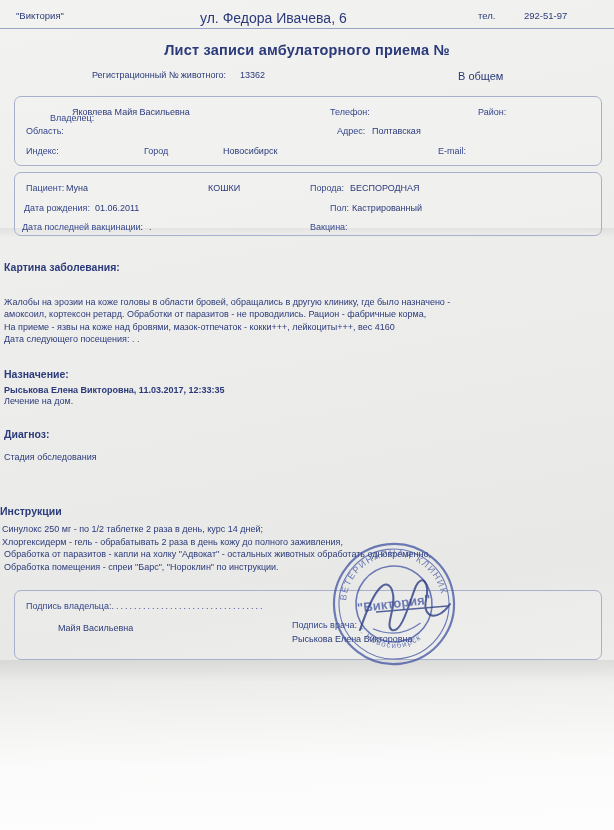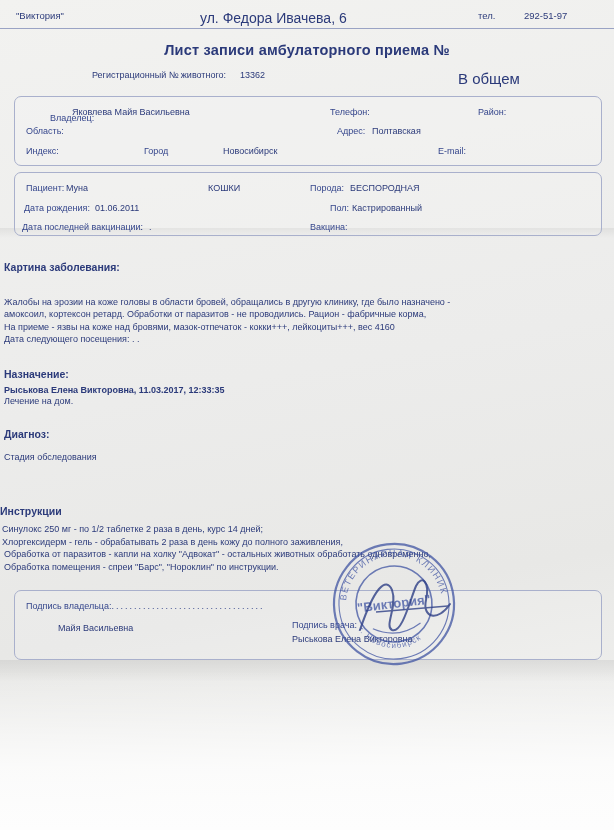--- a/index.html
+++ b/index.html
@@ -69,21 +69,21 @@
     font-weight: bold;
     letter-spacing: 0.2px;
   }
   .reg-row {
     position: absolute; left: 92px; top: 70px; font-size: 9px;
   }
   .reg-num {
     position: absolute; left: 240px; top: 70px; font-size: 9px;
   }
   .reg-right {
-    position: absolute; left: 458px; top: 70px; font-size: 15px;
+    position: absolute; left: 458px; top: 70px; font-size: 11px;
   }
 
   .box {
     position: absolute;
     border: 1px solid #a9b0cc;
     border-radius: 7px;
     background: rgba(255,255,255,0.12);
   }
   .box1 { left: 14px; top: 96px; width: 586px; height: 68px; }
   .box2 { left: 14px; top: 172px; width: 586px; height: 62px; }

